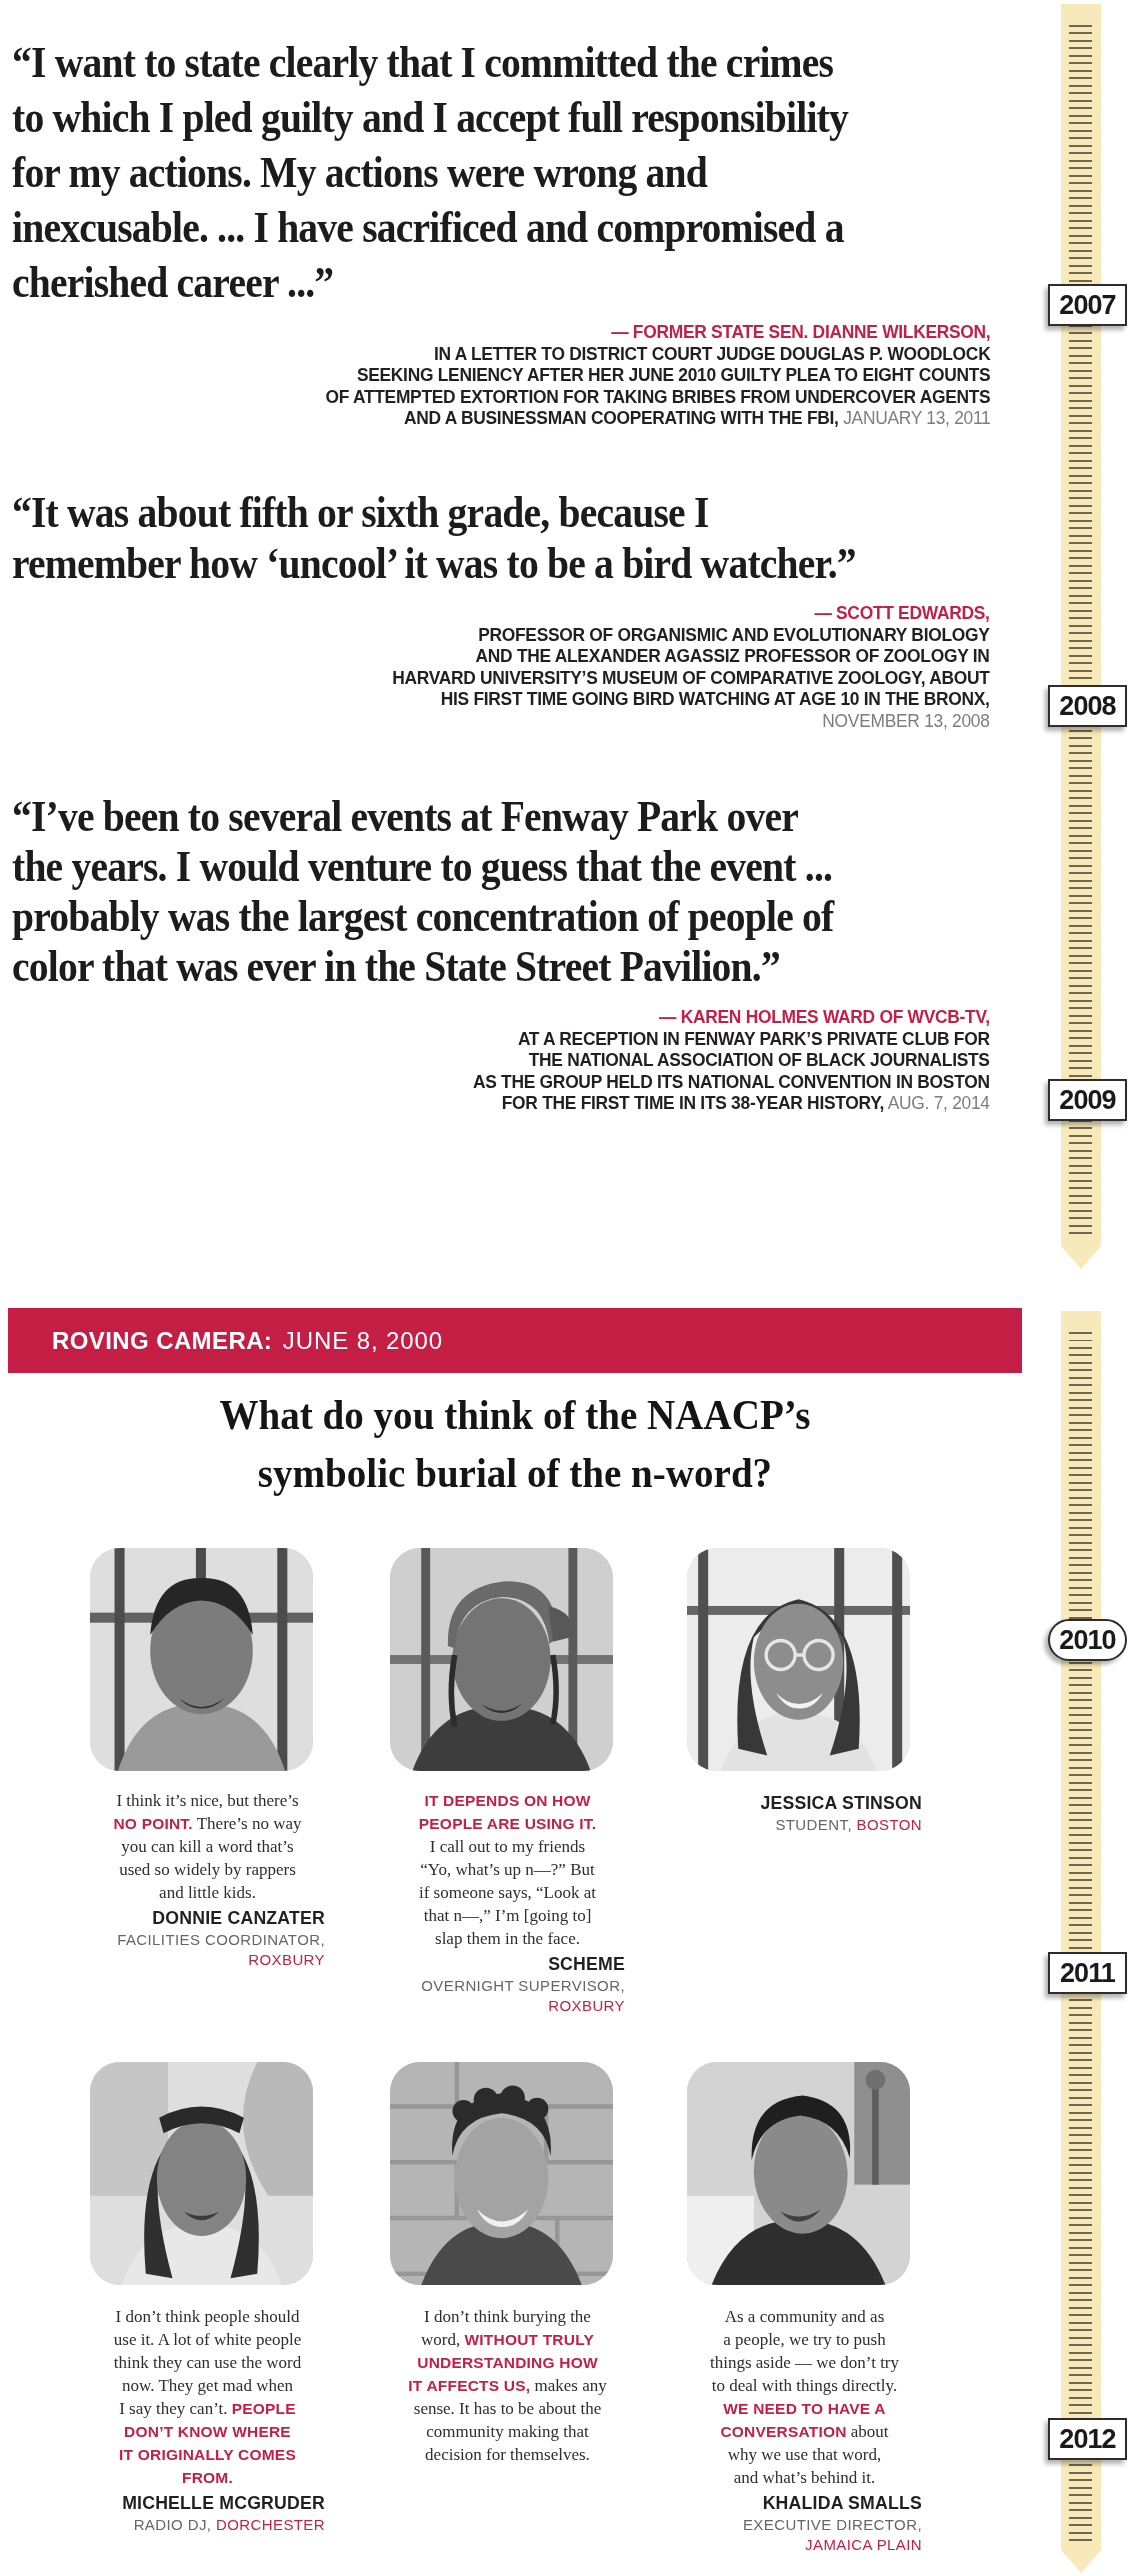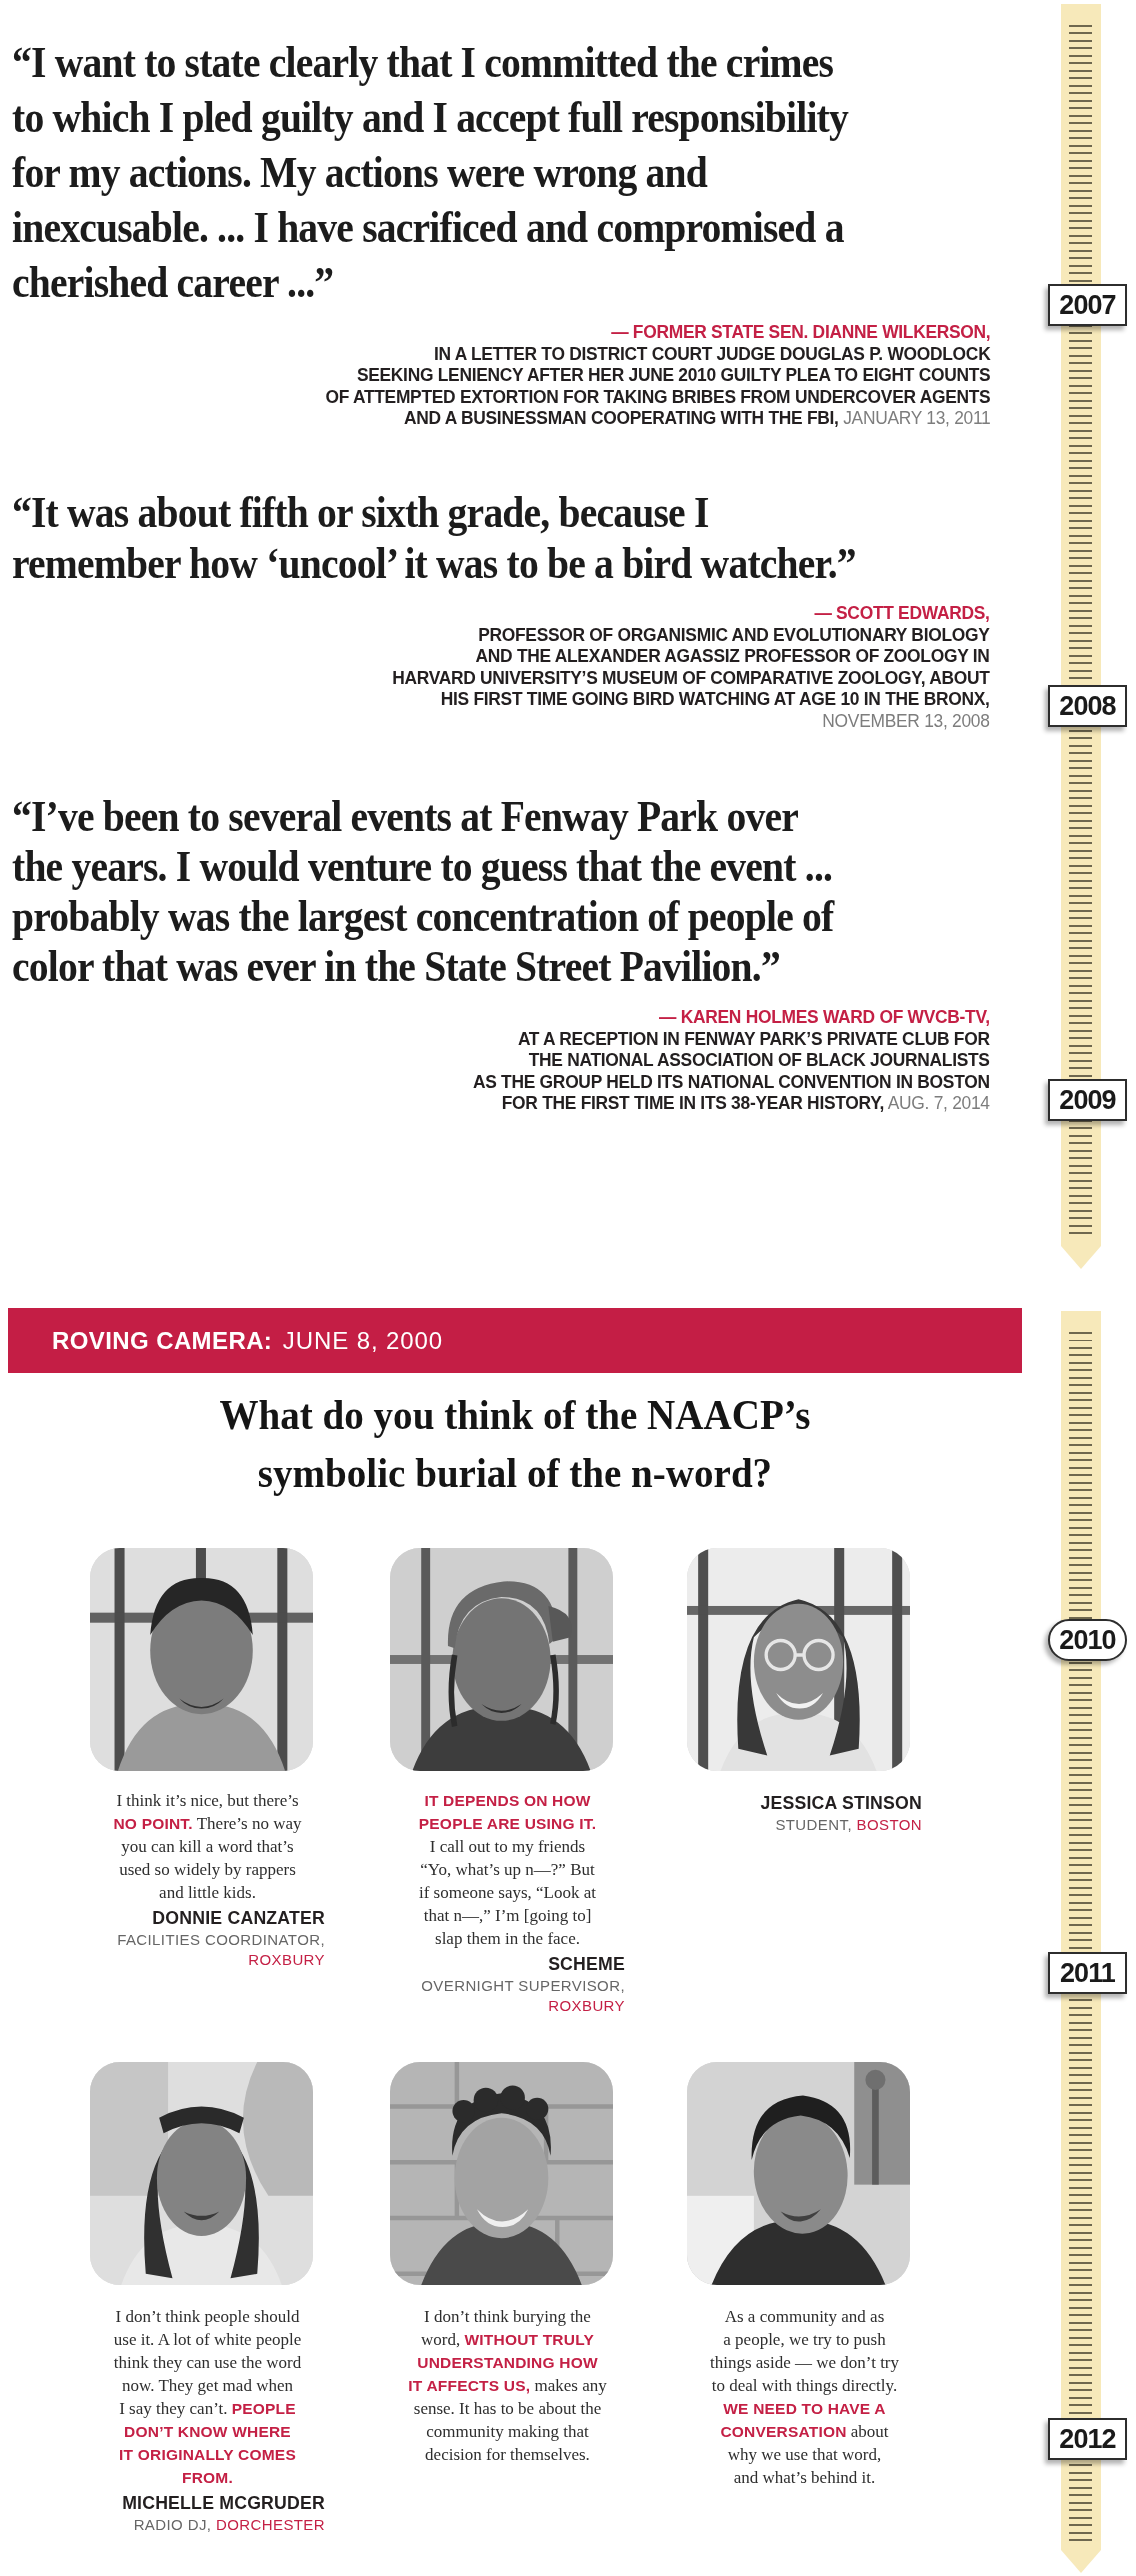--- a/index.html
+++ b/index.html
@@ -339,16 +339,21 @@
       <div class="cap">
           <div class="tline"><span>As a community and as</span></div>
           <div class="tline"><span>a people, we try to push</span></div>
           <div class="tline"><span>things aside — we don’t try</span></div>
           <div class="tline"><span>to deal with things directly.</span></div>
           <div class="tline"><span class="c-red">WE NEED TO HAVE A</span></div>
           <div class="tline"><span class="c-red">CONVERSATION</span><span> about</span></div>
           <div class="tline"><span>why we use that word,</span></div>
           <div class="tline"><span>and what’s behind it.</span></div>
         </div>
+      <div class="credit">
+          <div class="tline"><span class="c-name">KHALIDA SMALLS</span></div>
+          <div class="tline"><span class="c-title">EXECUTIVE DIRECTOR,</span></div>
+          <div class="tline"><span class="c-loc">JAMAICA PLAIN</span></div>
+        </div>
     </div>
   </section>
 </div>
 
 
 </body></html>

